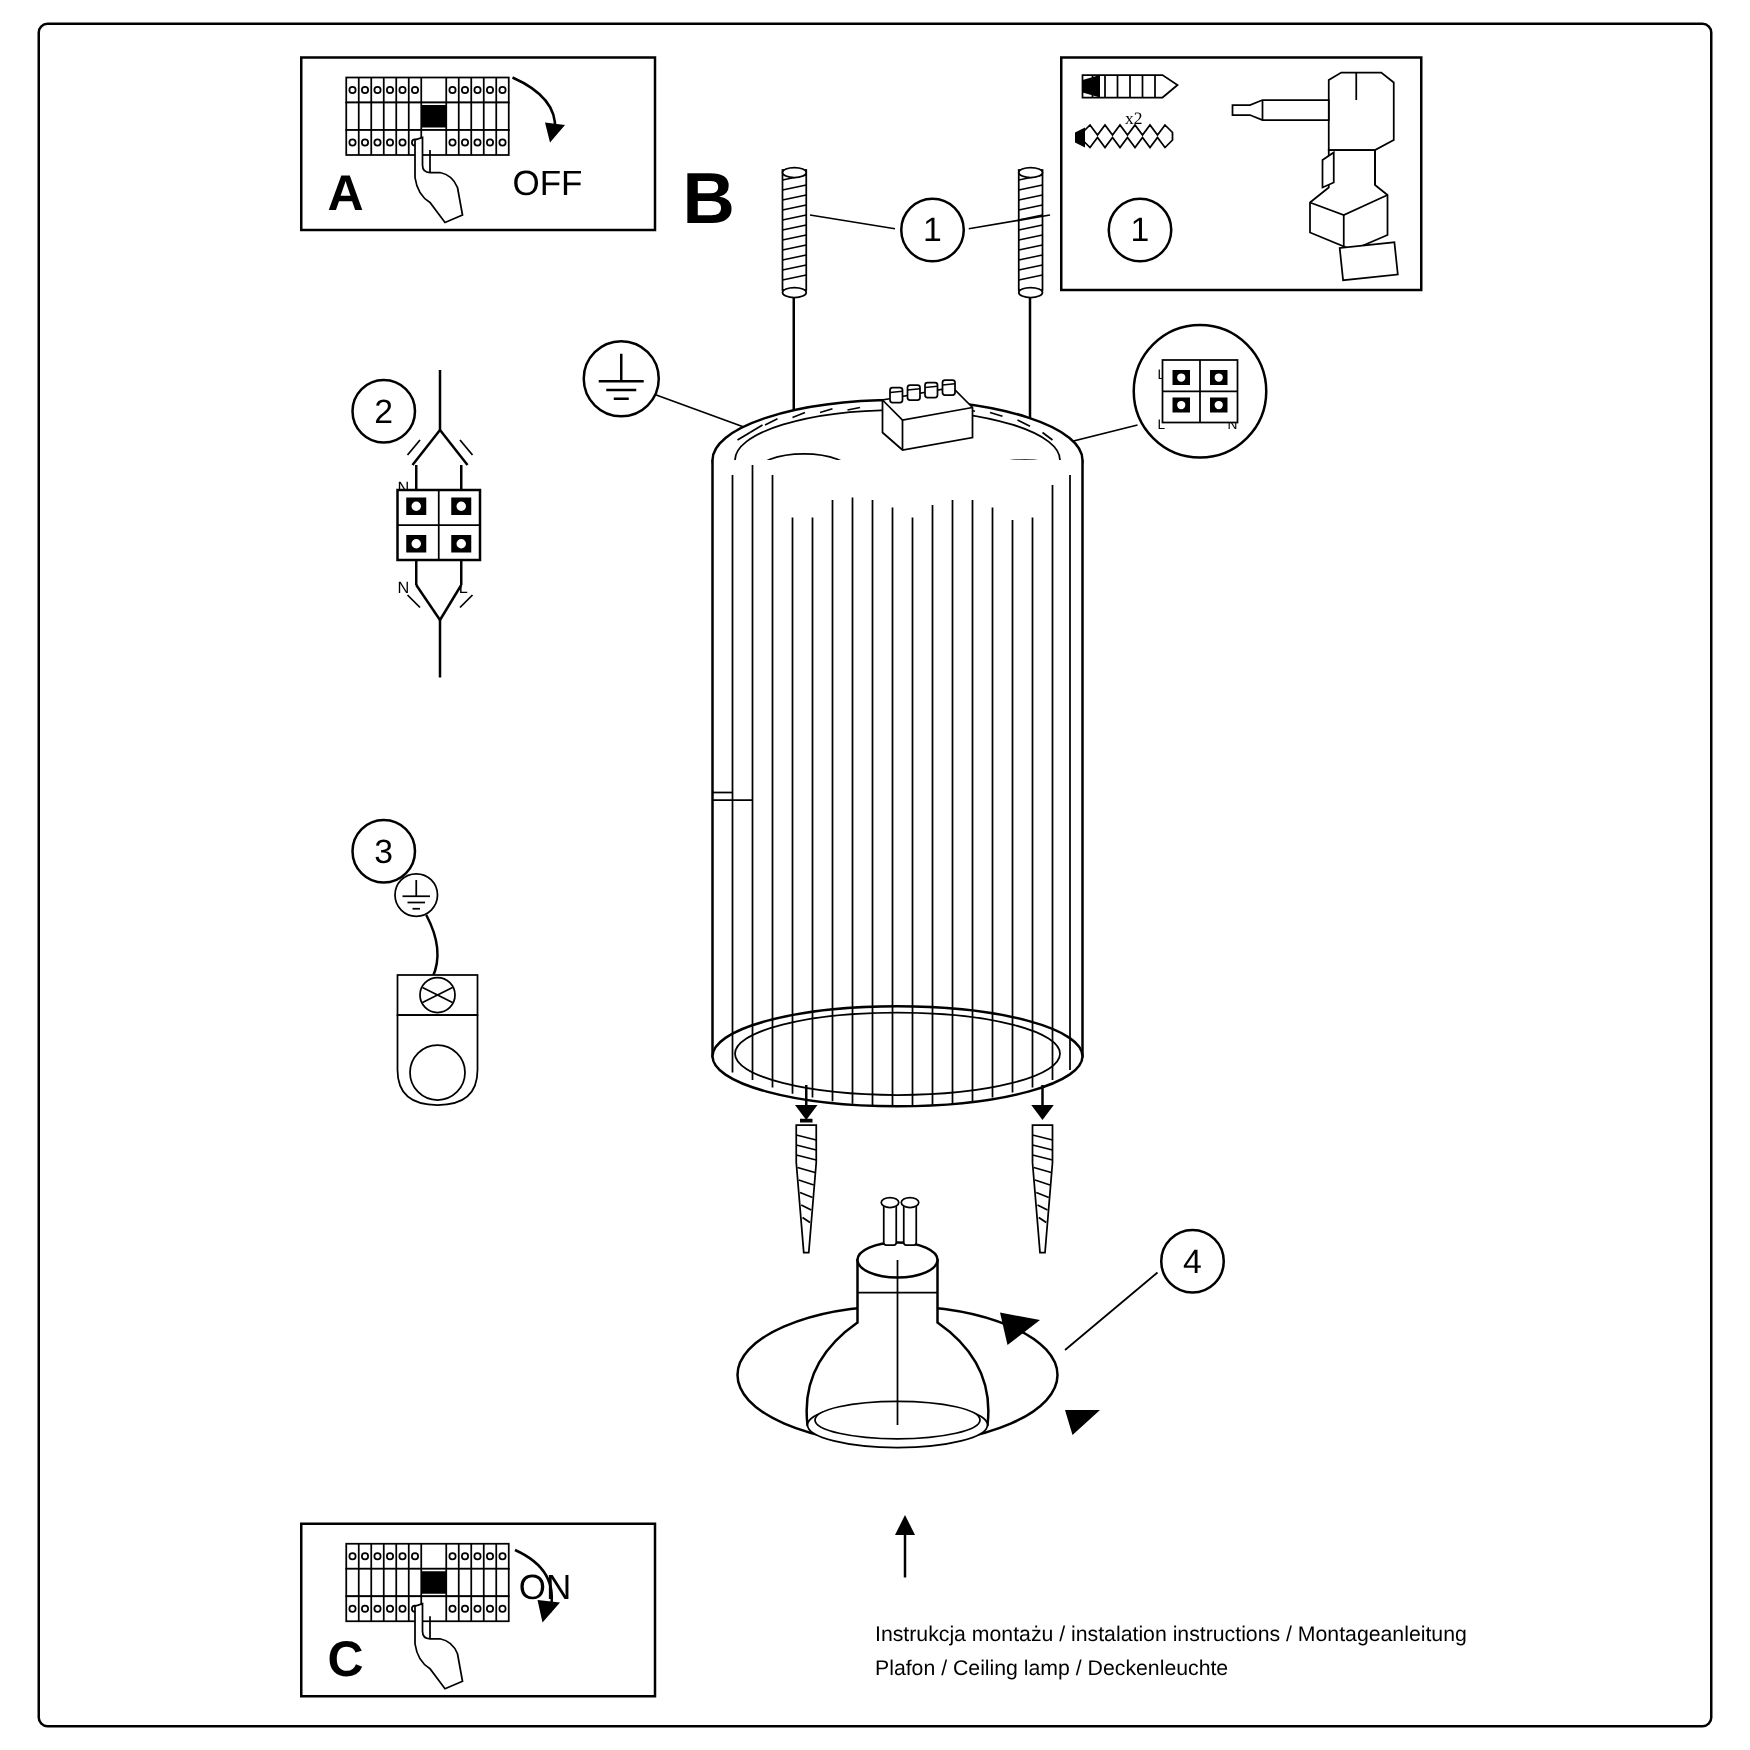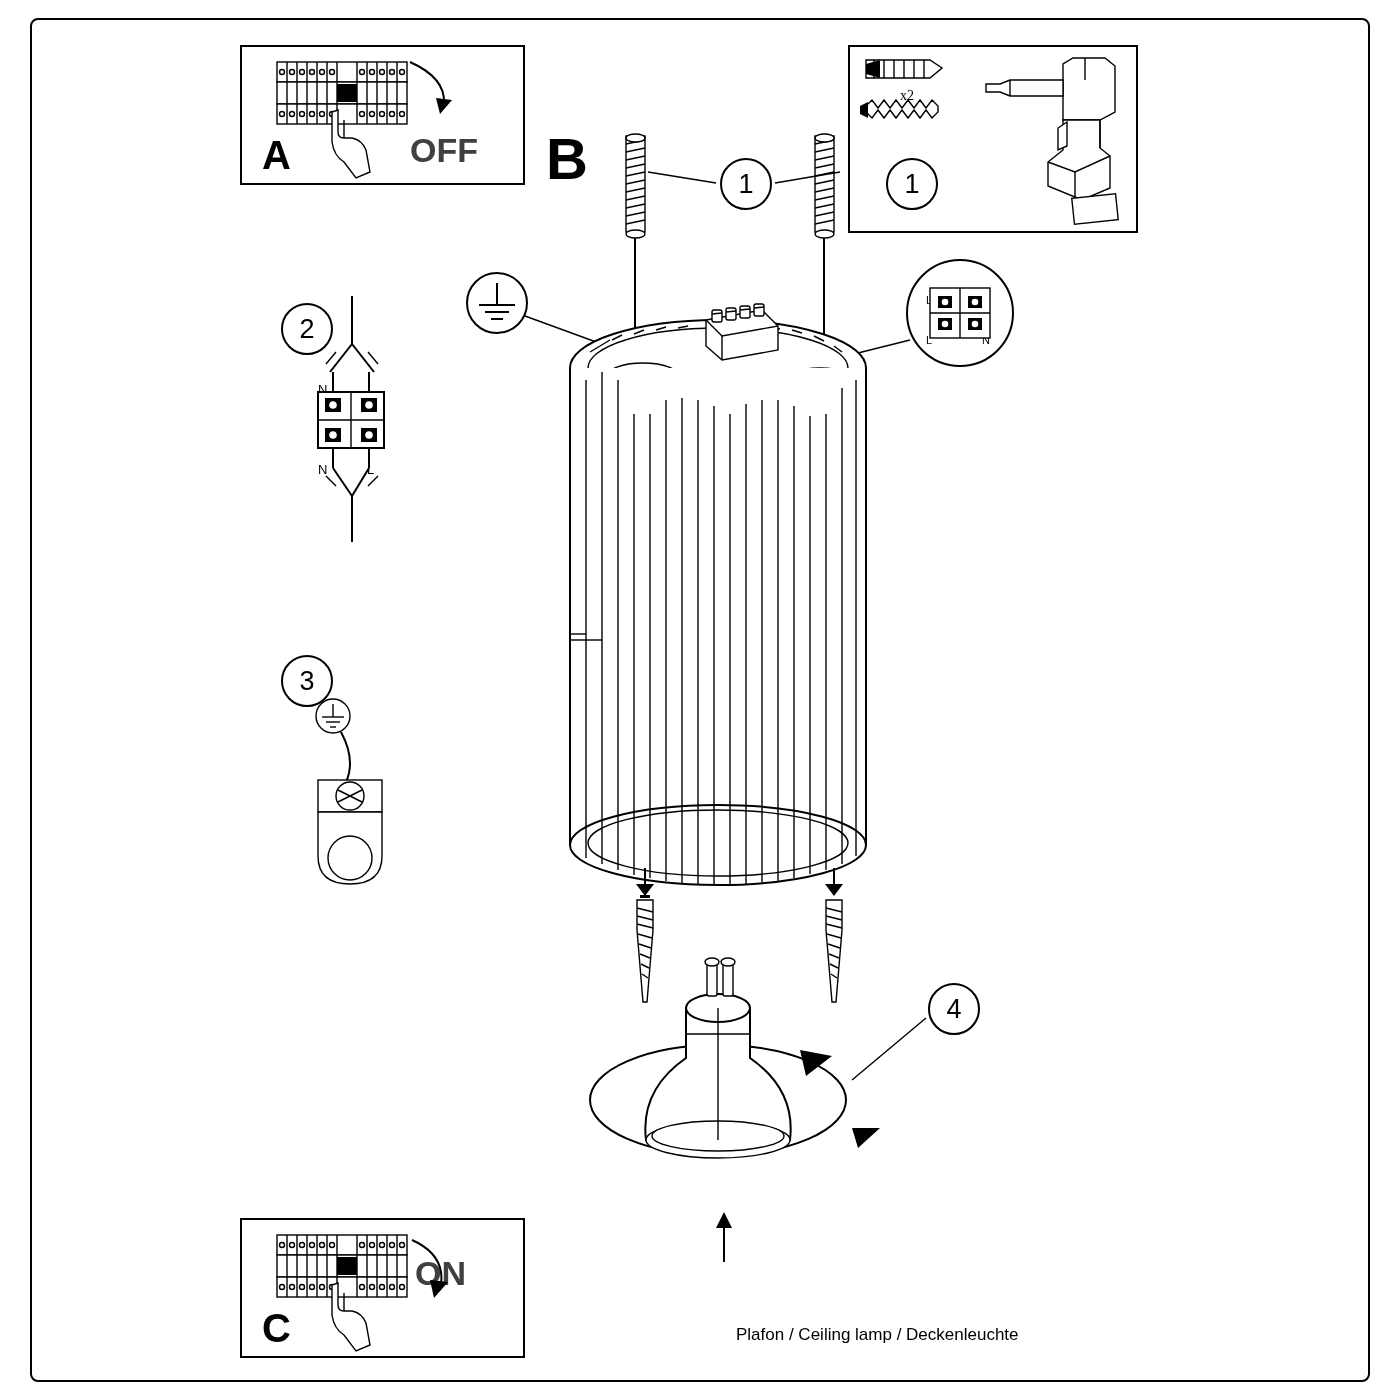--- a/index.html
+++ b/index.html
@@ -38,23 +38,23 @@
     font-size: 40px;
     font-weight: bold;
     color: #000;
     line-height: 1;
   }
   .letter.big {
     font-size: 58px;
   }
   .word {
     position: absolute;
-    font-size: 34px;
-    font-weight: bold;
-    color: #404040;
+    font-size: 28px;
+    font-weight: normal;
+    color: #000000;
     line-height: 1;
   }
   .callout {
     position: absolute;
     width: 52px;
     height: 52px;
     border: 2.5px solid #000;
     border-radius: 50%;
     box-sizing: border-box;
     display: flex;
@@ -120,21 +120,22 @@
   <div class="tinytext" style="left:318px; top:382px; font-size:13px;">N</div>
   <div class="tinytext" style="left:367px; top:382px; font-size:13px;">L</div>
   <div class="tinytext" style="left:318px; top:462px; font-size:13px;">N</div>
   <div class="tinytext" style="left:367px; top:462px; font-size:13px;">L</div>
 
   <div class="tinytext" style="left:926px; top:294px; font-size:11px;">L</div>
   <div class="tinytext" style="left:982px; top:294px; font-size:11px;">N</div>
   <div class="tinytext" style="left:926px; top:334px; font-size:11px;">L</div>
   <div class="tinytext" style="left:982px; top:334px; font-size:11px;">N</div>
 
-  <div class="footer" style="left:700px; top:1322px;margin-left:36px;">Plafon / Ceiling lamp / Deckenleuchte</div>
+  <div class="footer" style="left:700px; top:1295px;">Instrukcja montażu / instalation instructions / Montageanleitung</div>
+  <div class="footer" style="left:700px; top:1322px;">Plafon / Ceiling lamp / Deckenleuchte</div>
 
   <svg class="layer" viewBox="0 0 1400 1400">
 
     <g>
       <rect class="stf1" x="277" y="62" width="130" height="20"></rect>
       <rect class="stf1" x="277" y="82" width="130" height="22"></rect>
       <rect class="stf1" x="277" y="104" width="130" height="20"></rect>
       <g class="st1">
         <line x1="287" y1="62" x2="287" y2="124"></line>
         <line x1="297" y1="62" x2="297" y2="124"></line>

